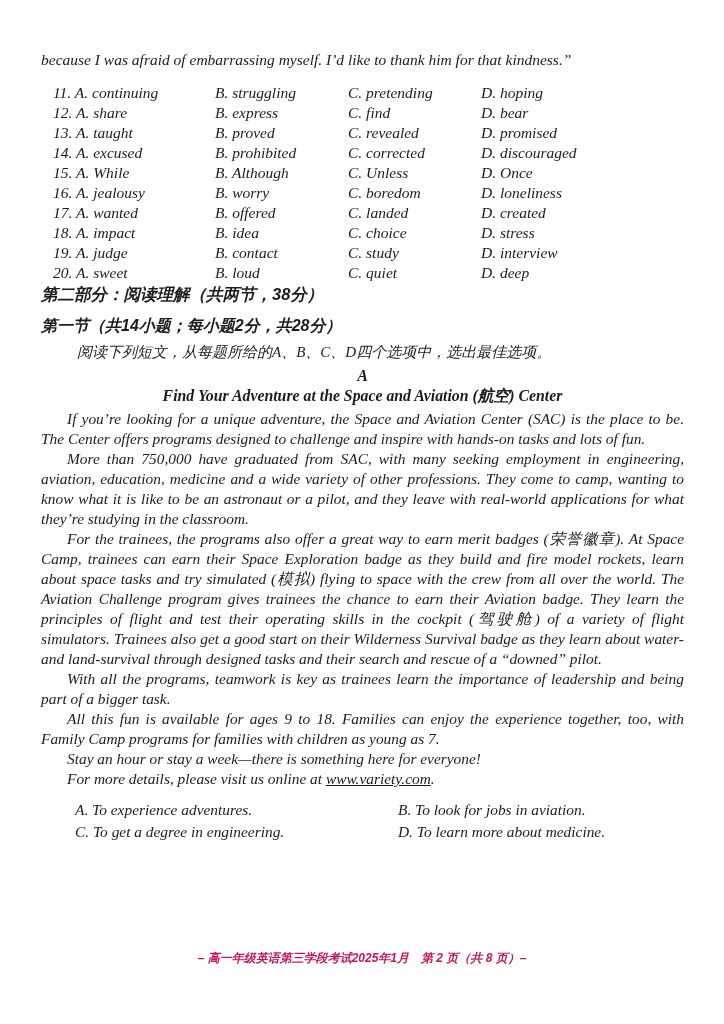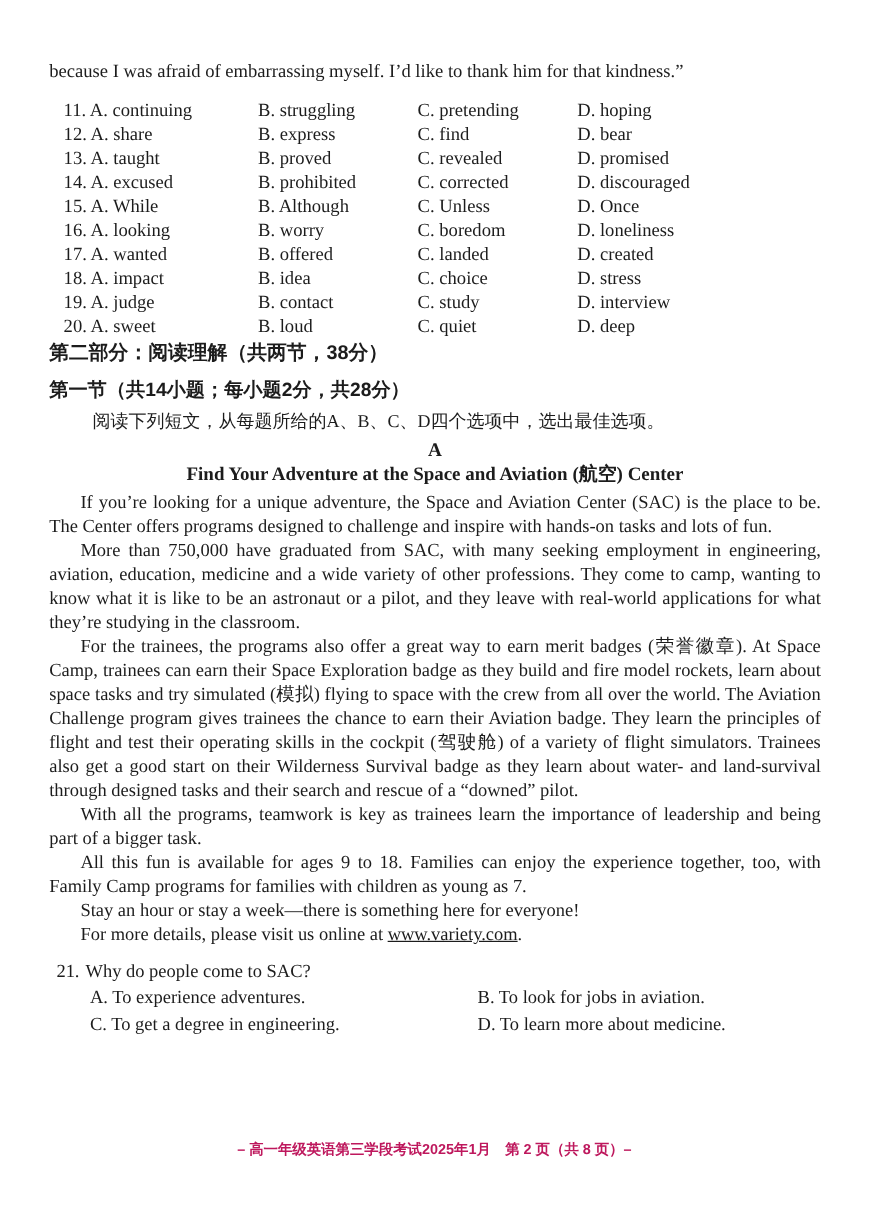--- a/index.html
+++ b/index.html
@@ -9,20 +9,21 @@
     color:#1c1c1c;
     font-family:"Liberation Serif", serif;
     overflow:hidden;
   }
   .page {
     position:relative;
     box-sizing:border-box;
     width:724px; height:1024px;
     padding:50px 40px 0 41px;
     overflow:hidden;
+    font-style:italic;
   }
   .intro-line {
     font-size:15.5px;
     line-height:20px;
   }
   
   .cloze-block {
     margin:13px 0 0 12px;
     font-size:15.5px;
   }
@@ -129,21 +130,21 @@
       <span class="cell">C. corrected</span>
       <span class="cell">D. discouraged</span>
     </div>
     <div class="cloze-row">
       <span class="cell"><span>15.</span> <span>A. While</span></span>
       <span class="cell">B. Although</span>
       <span class="cell">C. Unless</span>
       <span class="cell">D. Once</span>
     </div>
     <div class="cloze-row">
-      <span class="cell"><span>16.</span> <span>A. looking</span></span>
+      <span class="cell"><span>16.</span> <span>A. jealousy</span></span>
       <span class="cell">B. worry</span>
       <span class="cell">C. boredom</span>
       <span class="cell">D. loneliness</span>
     </div>
     <div class="cloze-row">
       <span class="cell"><span>17.</span> <span>A. wanted</span></span>
       <span class="cell">B. offered</span>
       <span class="cell">C. landed</span>
       <span class="cell">D. created</span>
     </div>
@@ -178,21 +179,20 @@
     <p>If you’re looking for a unique adventure, the Space and Aviation Center (SAC) is the place to be. The Center offers programs designed to challenge and inspire with hands-on tasks and lots of fun.</p>
     <p>More than 750,000 have graduated from SAC, with many seeking employment in engineering, aviation, education, medicine and a wide variety of other professions. They come to camp, wanting to know what it is like to be an astronaut or a pilot, and they leave with real-world applications for what they’re studying in the classroom.</p>
     <p>For the trainees, the programs also offer a great way to earn merit badges (荣誉徽章). At Space Camp, trainees can earn their Space Exploration badge as they build and fire model rockets, learn about space tasks and try simulated (模拟) flying to space with the crew from all over the world. The Aviation Challenge program gives trainees the chance to earn their Aviation badge. They learn the principles of flight and test their operating skills in the cockpit (驾驶舱) of a variety of flight simulators. Trainees also get a good start on their Wilderness Survival badge as they learn about water- and land-survival through designed tasks and their search and rescue of a “downed” pilot.</p>
     <p>With all the programs, teamwork is key as trainees learn the importance of leadership and being part of a bigger task.</p>
     <p>All this fun is available for ages 9 to 18. Families can enjoy the experience together, too, with Family Camp programs for families with children as young as 7.</p>
     <p>Stay an hour or stay a week—there is something here for everyone!</p>
     <p><span>For more details, please visit us online at </span><span class="url-text">www.variety.com</span><span>.</span></p>
   </div>
 
   <div class="q21">
-    <div class="q21-stem"><span class="qnum">21.</span><span>Why do people come to SAC?</span></div>
     <div class="q21-options">
       <span>A. To experience adventures.</span>
       <span>B. To look for jobs in aviation.</span>
       <span>C. To get a degree in engineering.</span>
       <span>D. To learn more about medicine.</span>
     </div>
   </div>
 
   <div class="page-footer">– 高一年级英语第三学段考试2025年1月　第 2 页（共 8 页）–</div>
 

